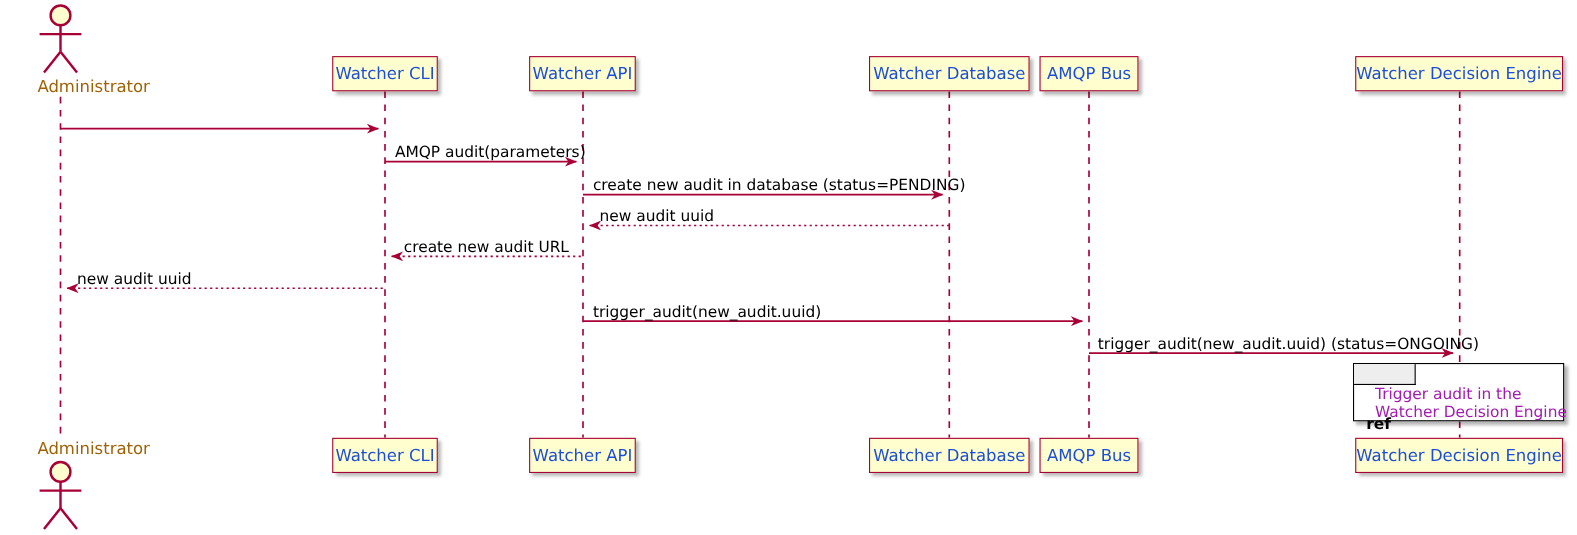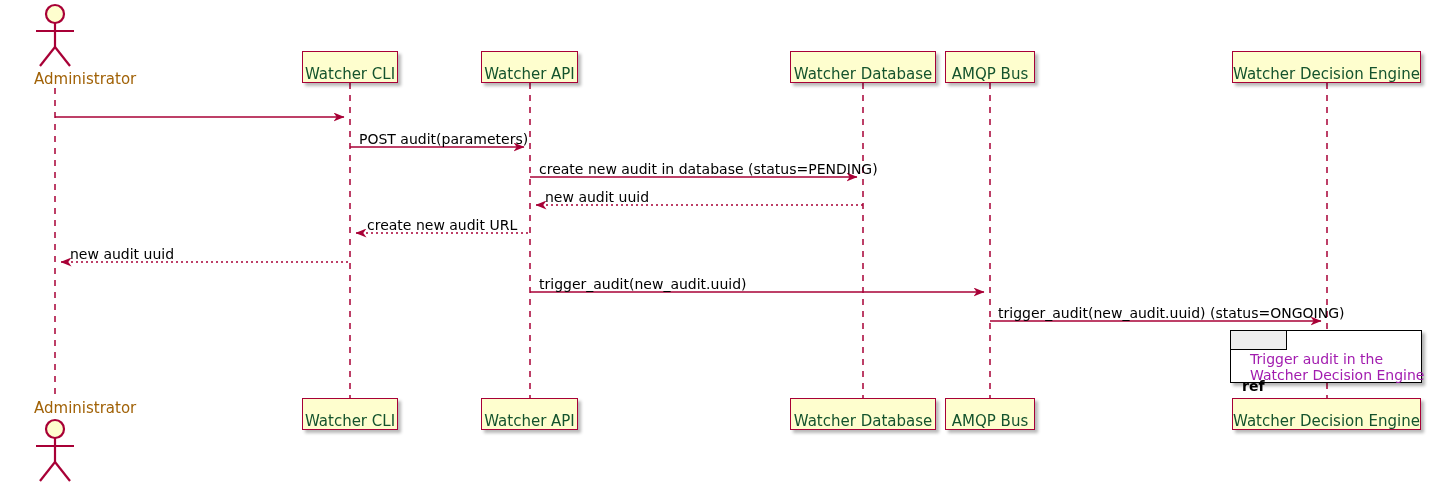--- a/index.html
+++ b/index.html
@@ -26,23 +26,23 @@
     width: 1434px;
     height: 486px;
   }
   .participant-box {
     position: absolute;
     box-sizing: border-box;
     background: #FEFECE;
     border: 1.5px solid #A80036;
     box-shadow: 3px 3px 3px rgba(0,0,0,0.28);
     display: flex;
-    align-items: flex-end;
+    align-items: center;
     justify-content: center;
-    color: #14532d;
+    color: #1d4ed8;
     font-size: 15px;
     font-family: "DejaVu Sans", sans-serif;
     white-space: nowrap;
     line-height: 1;
   }
   .actor-label {
     position: absolute;
     font-size: 15px;
     color: #a16207;
     white-space: nowrap;
@@ -181,21 +181,21 @@
 
   <div class="participant-box" style="left:1232px; top:398px; width:189px; height:32px;">
     <span>Watcher Decision Engine</span>
   </div>
 
   <div class="actor-label" style="left:10px; top:70px;">Administrator</div>
 
   <div class="actor-label" style="left:10px; top:399px;">Administrator</div>
 
 
-  <div class="msg-label" style="left:359px; top:132px;">POST audit(parameters)</div>
+  <div class="msg-label" style="left:359px; top:132px;">AMQP audit(parameters)</div>
 
   <div class="msg-label" style="left:539px; top:162px;">create new audit in database (status=PENDING)</div>
 
   <div class="msg-label" style="left:545px; top:190px;">new audit uuid</div>
 
   <div class="msg-label" style="left:367px; top:218px;">create new audit URL</div>
 
   <div class="msg-label" style="left:70px; top:247px;">new audit uuid</div>
 
   <div class="msg-label" style="left:998px; top:306px;">trigger_audit(new_audit.uuid) (status=ONGOING)</div>

